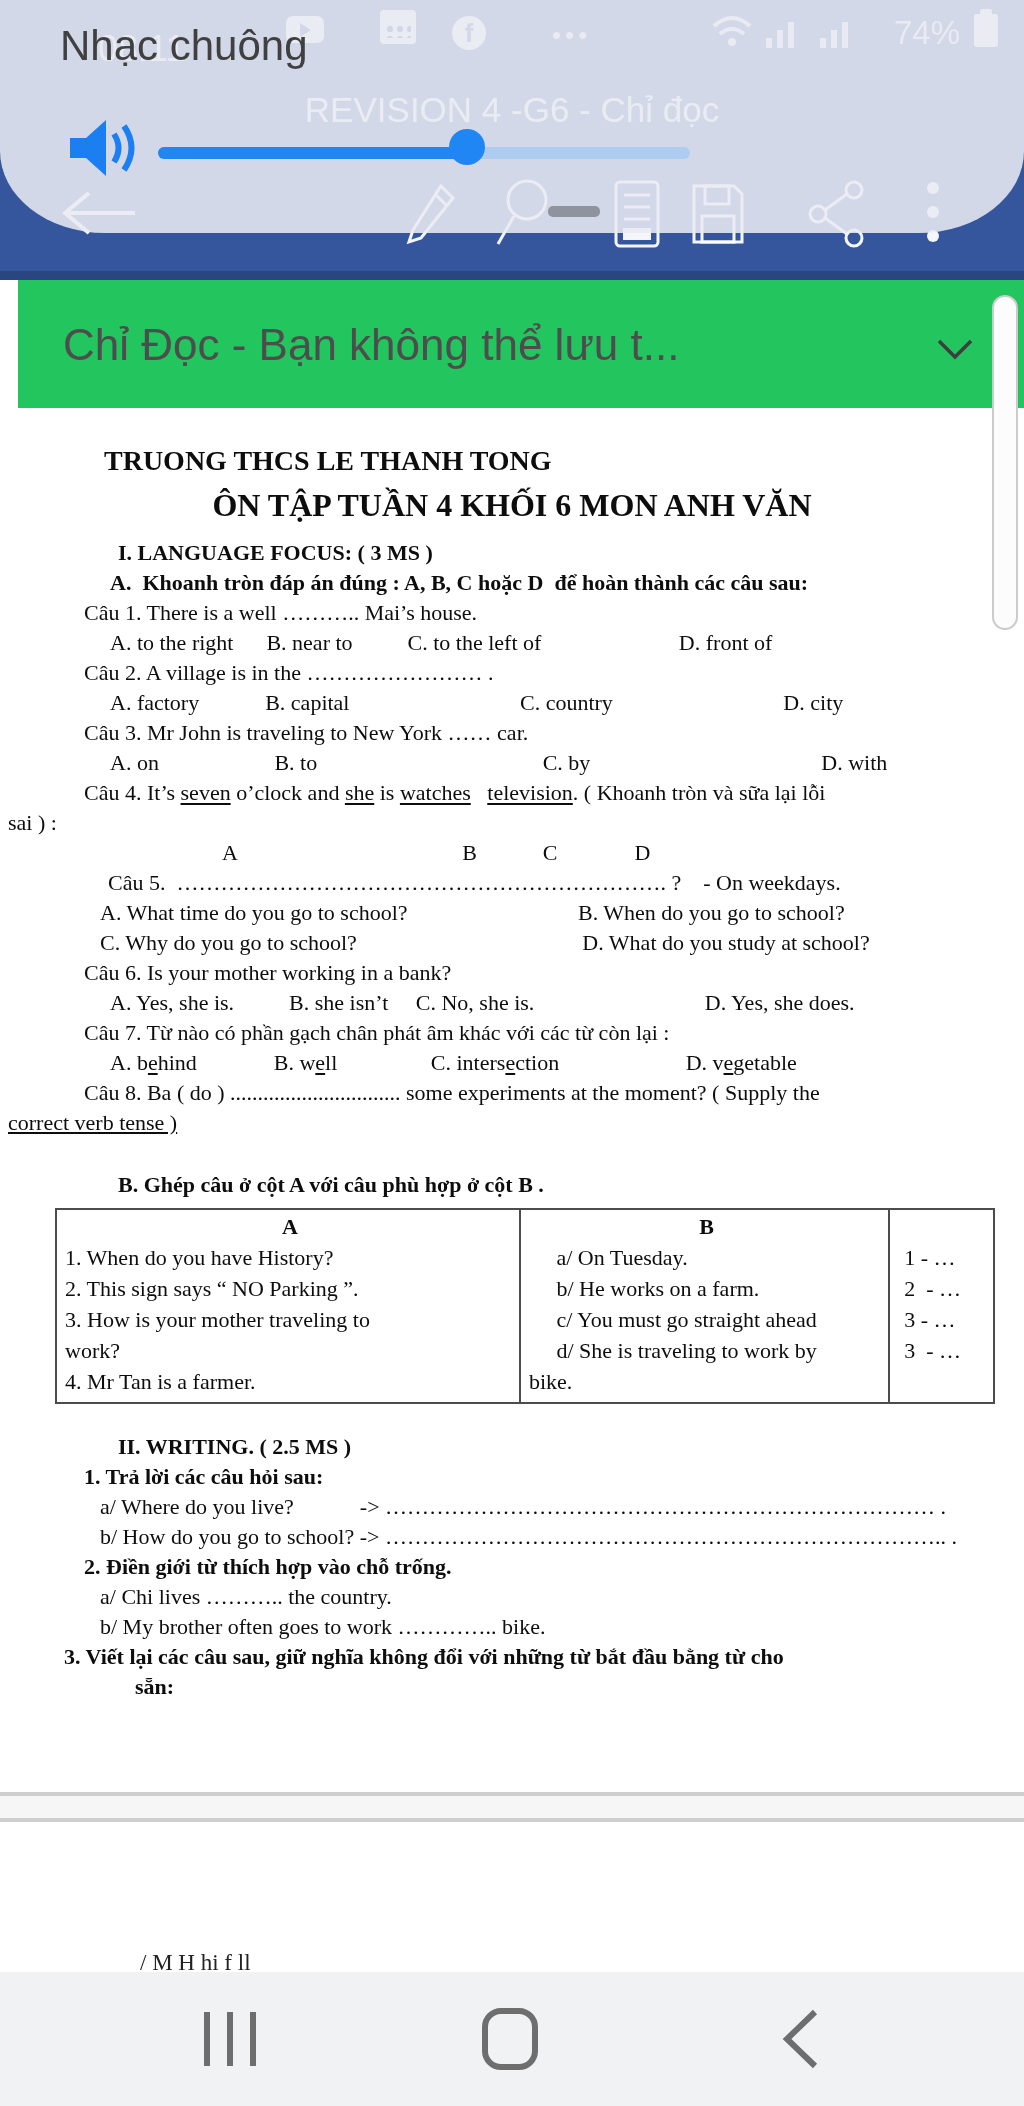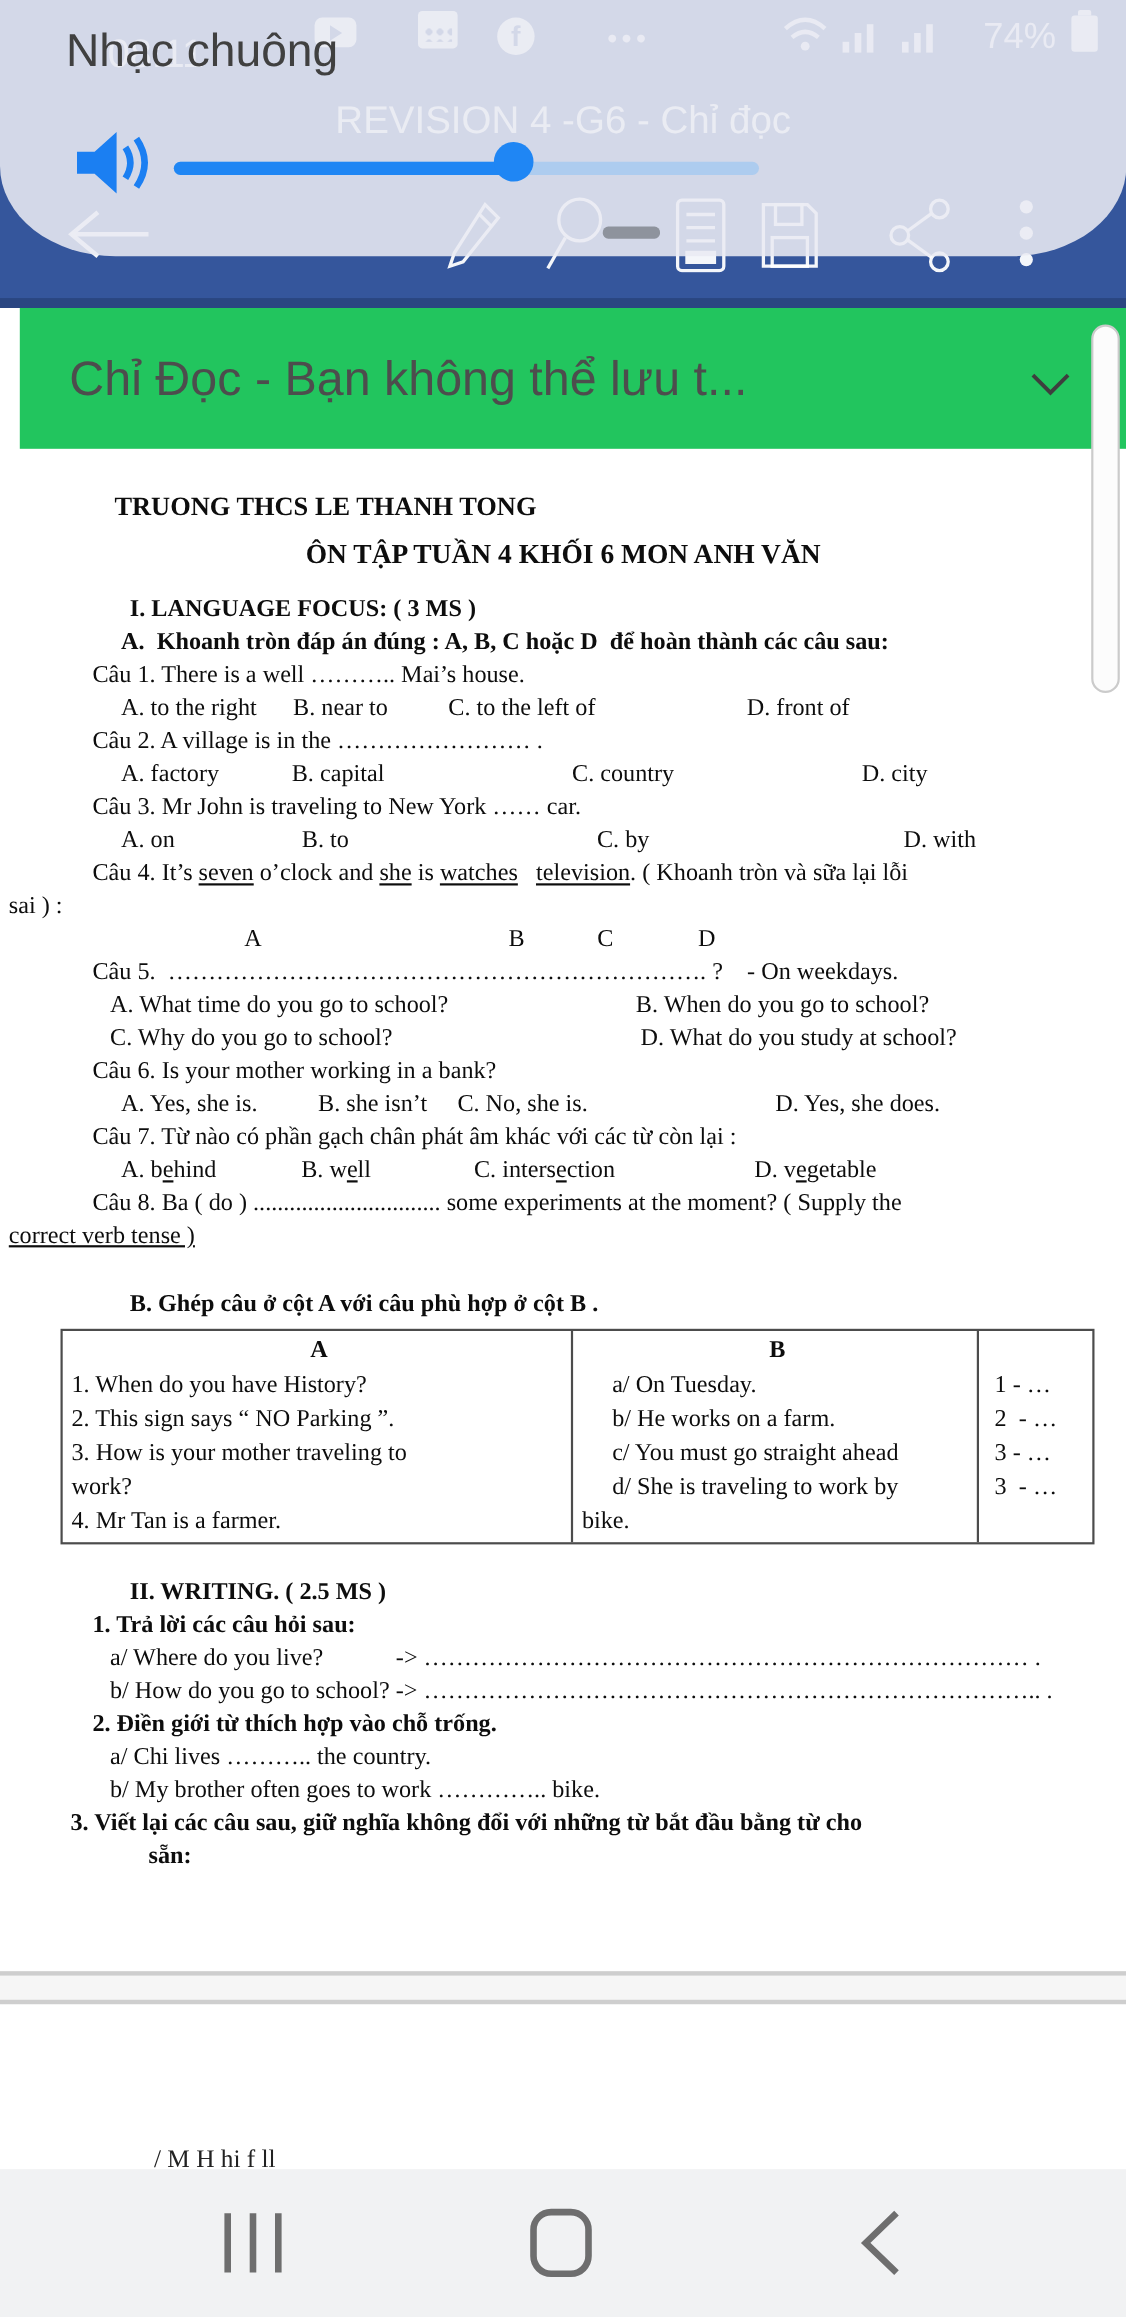--- a/index.html
+++ b/index.html
@@ -158,34 +158,34 @@
 
   <div class="banner">
     <div class="banner-text">Chỉ Đọc - Bạn không thể lưu t...</div>
     <svg class="banner-chevron" width="38" height="24" viewBox="0 0 38 24">
       <polyline points="3,3 19,19 35,3" fill="none" stroke="#3e3e3e" stroke-width="3.5"></polyline>
     </svg>
   </div>
 
   <div class="page">
     <div id="doc-lines">
-        <div class="dl b" style="padding-left: 104px; font-size: 24px;">TRUONG THCS LE THANH TONG</div>
-        <div class="dl b ctr" style="margin-top: 14px; font-size: 25px;">ÔN TẬP TUẦN 4 KHỐI 6 MON ANH VĂN</div>
+        <div class="dl b" style="padding-left: 104px; font-size: 28px;">TRUONG THCS LE THANH TONG</div>
+        <div class="dl b ctr" style="margin-top: 14px; font-size: 32px;">ÔN TẬP TUẦN 4 KHỐI 6 MON ANH VĂN</div>
         <div class="dl b" style="margin-top: 18px; padding-left: 118px;">I. LANGUAGE FOCUS: ( 3 MS )</div>
         <div class="dl b" style="padding-left: 110px;">A.  Khoanh tròn đáp án đúng : A, B, C hoặc D  để hoàn thành các câu sau:</div>
         <div class="dl" style="padding-left: 84px;">Câu 1. There is a well ……….. Mai’s house.</div>
         <div class="dl" style="padding-left: 110px;">A. to the right      B. near to          C. to the left of                         D. front of</div>
         <div class="dl" style="padding-left: 84px;">Câu 2. A village is in the …………………… .</div>
         <div class="dl" style="padding-left: 110px;">A. factory            B. capital                               C. country                               D. city</div>
         <div class="dl" style="padding-left: 84px;">Câu 3. Mr John is traveling to New York …… car.</div>
         <div class="dl" style="padding-left: 110px;">A. on                     B. to                                         C. by                                          D. with</div>
         <div class="dl" style="padding-left: 84px;"><span>Câu 4. It’s </span><span class="u">seven</span><span> o’clock and </span><span class="u">she</span><span> is </span><span class="u">watches</span><span>   </span><span class="u">television</span><span>. ( Khoanh tròn và sữa lại lỗi</span></div>
         <div class="dl" style="padding-left: 8px;">sai ) :</div>
         <div class="dl" style="padding-left: 222px;">A                                         B            C              D</div>
-        <div class="dl" style="padding-left: 84px;">Câu 5.  …………………………………………………………. ?    - On weekdays.</div>
+        <div class="dl" style="padding-left: 108px;">Câu 5.  …………………………………………………………. ?    - On weekdays.</div>
         <div class="dl" style="padding-left: 100px;">A. What time do you go to school?                               B. When do you go to school?</div>
         <div class="dl" style="padding-left: 100px;">C. Why do you go to school?                                         D. What do you study at school?</div>
         <div class="dl" style="padding-left: 84px;">Câu 6. Is your mother working in a bank?</div>
         <div class="dl" style="padding-left: 110px;">A. Yes, she is.          B. she isn’t     C. No, she is.                               D. Yes, she does.</div>
         <div class="dl" style="padding-left: 84px;">Câu 7. Từ nào có phần gạch chân phát âm khác với các từ còn lại :</div>
         <div class="dl" style="padding-left: 110px;"><span>A. b</span><span class="u">e</span><span>hind              B. w</span><span class="u">e</span><span>ll                 C. inters</span><span class="u">e</span><span>ction                       D. v</span><span class="u">e</span><span>getable</span></div>
         <div class="dl" style="padding-left: 84px;">Câu 8. Ba ( do ) ............................... some experiments at the moment? ( Supply the</div>
         <div class="dl" style="padding-left: 8px; text-decoration: underline;">correct verb tense )</div>
         <div class="dl b" style="margin-top: 32px; padding-left: 118px;">B. Ghép câu ở cột A với câu phù hợp ở cột B .</div>
       </div>

